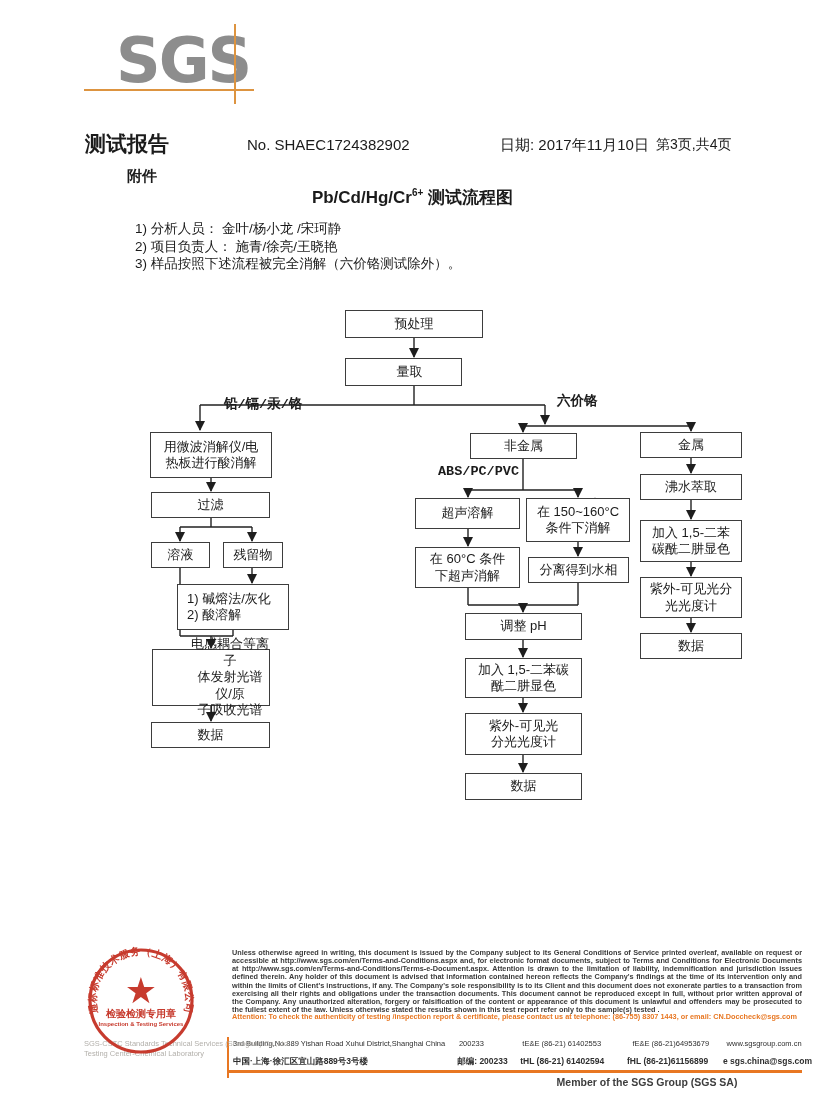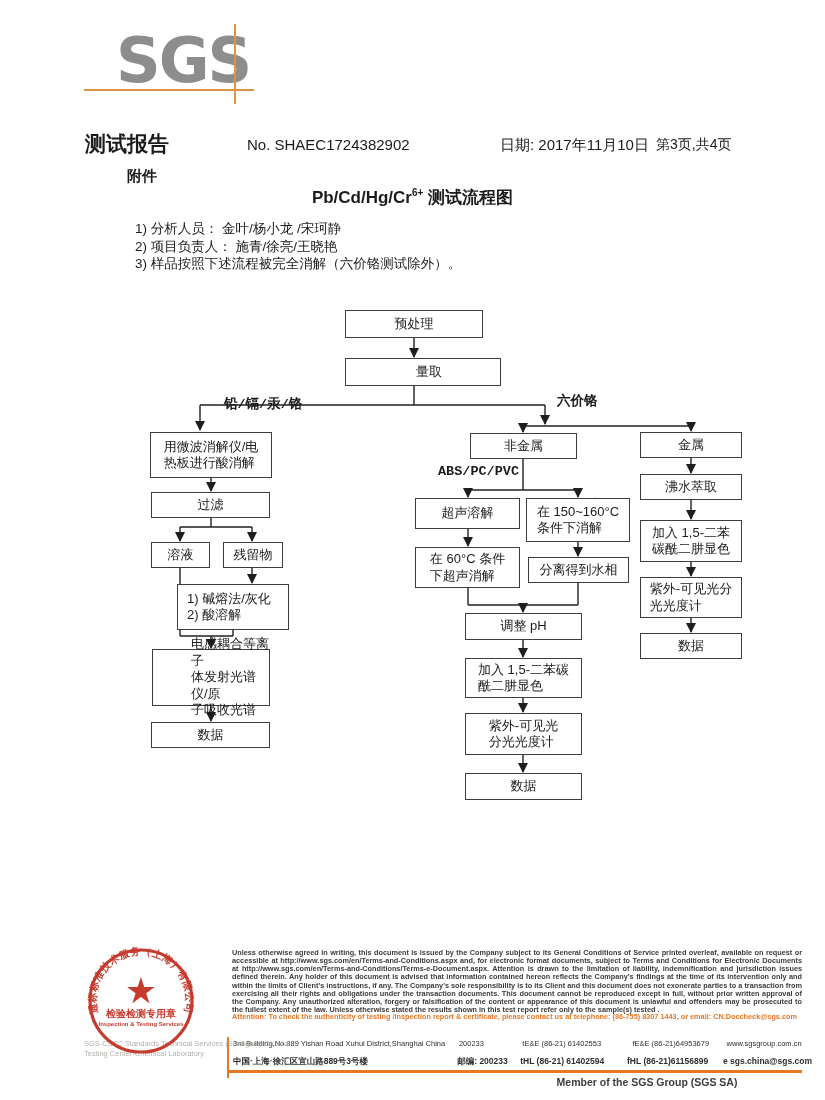--- a/index.html
+++ b/index.html
@@ -20,21 +20,21 @@
   .attachment   { position:absolute; left:127px; top:167px; font-size:15px; font-weight:700; }
   .flow-title   { position:absolute; left:0; top:186px; width:825px; text-align:center;
                   font-size:17px; font-weight:700; }
   .flow-title sup { font-size:10px; }
 
   .notes { position:absolute; left:135px; top:220px; font-size:13.5px; line-height:17.5px; }
 
   
   .box { position:absolute; border:1.4px solid #3d3d3d; background:#fff;
          display:flex; align-items:center; justify-content:center;
-         text-align:left; font-size:13px; line-height:16.5px; white-space:pre-line; }
+         text-align:center; font-size:13px; line-height:16.5px; white-space:pre-line; }
   .box.align-left { justify-content:flex-start; text-align:left; padding-left:9px; }
   .branch-label { position:absolute; font-size:13.5px; font-weight:700;font-family:Liberation Mono, monospace; }
   .branch-label.plain { font-weight:400; }
   #connectors { position:absolute; left:0; top:300px; width:825px; height:510px; }
 
   
   .company-gray { position:absolute; left:84px; top:1039px; width:210px; z-index:1;
                   font-size:7.5px; line-height:9.5px; color:#b3b0ab; }
   .stamp { position:absolute; left:86px; top:946px; z-index:2; }
   .legal { position:absolute; left:232px; top:949px; width:570px; font-size:7.3px;
@@ -108,21 +108,21 @@
       <path marker-end="url(#arr)" d="M691 318 V332"></path>
     </g>
   </svg>
 
   <div class="branch-label" style="left:224px; top:395px;">铅/镉/汞/铬</div>
   <div class="branch-label" style="left:557px; top:392px;">六价铬</div>
   <div class="branch-label" style="left:425px; top:464px; width:94px; text-align:right;">ABS/PC/PVC</div>
   <div class="branch-label plain" style="left:576px; top:464px;margin-top:32px;">其它</div>
 
   <div class="box" style="left:345px; top:310px; width:138px; height:28px;">预处理</div>
-  <div class="box" style="left:345px; top:358px; width:156px; height:28px;padding-left:12px;">量取</div>
+  <div class="box" style="left:345px; top:358px; width:117px; height:28px;padding-left:12px;">量取</div>
   <div class="box" style="left:150px; top:432px; width:122px; height:46px;">用微波消解仪/电
 热板进行酸消解</div>
   <div class="box" style="left:151px; top:492px; width:119px; height:26px;">过滤</div>
   <div class="box" style="left:151px; top:542px; width:59px; height:26px;">溶液</div>
   <div class="box" style="left:223px; top:542px; width:60px; height:26px;">残留物</div>
   <div class="box align-left" style="left:177px; top:584px; width:112px; height:46px;">1) 碱熔法/灰化
 2) 酸溶解</div>
   <div class="box" style="left:152px; top:649px; width:118px; height:57px;padding-left:38px;">电感耦合等离子
 体发射光谱仪/原
 子吸收光谱</div>

